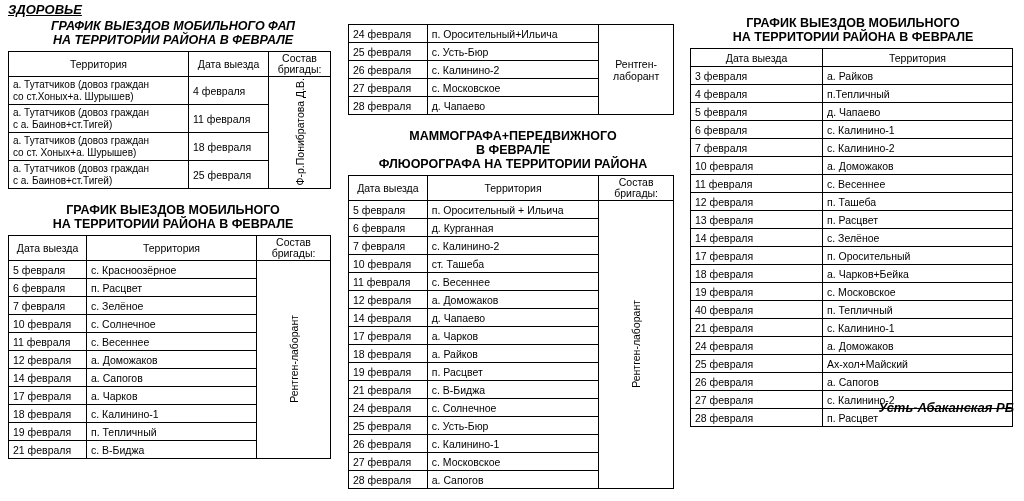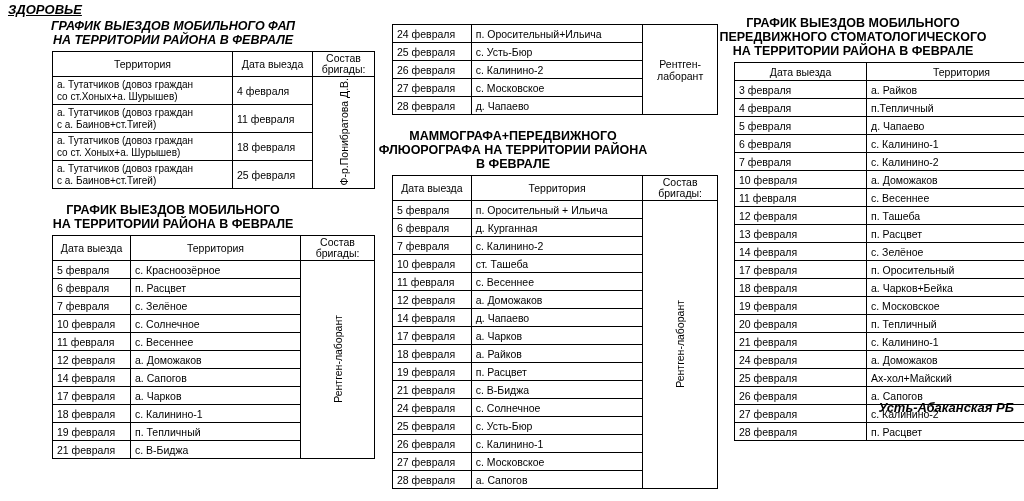--- a/index.html
+++ b/index.html
@@ -32,21 +32,20 @@
     font-weight: bold;
     font-size: 12.5px;
     text-align: center;
     line-height: 14px;
     margin: 0 0 4px 0;
   }
   table.grid {
     border-collapse: collapse;
     table-layout: fixed;
     font-size: 10.5px;
-    margin-left: 44px;
   }
   table.grid td, table.grid th {
     border: 1px solid #000000;
     padding: 1px 4px;
     vertical-align: middle;
     font-weight: normal;
     height: 15px;
   }
   table.grid th {
     font-weight: normal;
@@ -259,22 +258,22 @@
           <td class="left">28 февраля</td>
           <td class="left">д. Чапаево</td>
         </tr>
       </tbody>
     </table>
 
     <div class="spacer14"></div>
 
     <div class="hdr">
       <div>МАММОГРАФА+ПЕРЕДВИЖНОГО</div>
+      <div>В ФЕВРАЛЕ</div>
       <div>ФЛЮОРОГРАФА НА ТЕРРИТОРИИ РАЙОНА</div>
-      <div>В ФЕВРАЛЕ</div>
     </div>
 
     <table class="grid tblB2">
       <colgroup>
           <col style="width:78px">
           <col style="width:170px">
           <col style="width:74px">
         </colgroup>
       <tbody>
         <tr>
@@ -350,21 +349,20 @@
           <td class="left">а. Сапогов</td>
         </tr>
       </tbody>
     </table>
   </div>
 
   <div class="colC">
 
     <div class="hdr">
       <div>ГРАФИК ВЫЕЗДОВ МОБИЛЬНОГО</div>
-      <div>ПЕРЕДВИЖНОГО СТОМАТОЛОГИЧЕСКОГО</div>
       <div>НА ТЕРРИТОРИИ РАЙОНА В ФЕВРАЛЕ</div>
     </div>
 
     <table class="grid tblC1">
       <colgroup>
           <col style="width:132px">
           <col style="width:190px">
         </colgroup>
       <tbody>
         <tr>
@@ -417,21 +415,21 @@
         </tr>
         <tr>
           <td class="left">18 февраля</td>
           <td class="left">а. Чарков+Бейка</td>
         </tr>
         <tr>
           <td class="left">19 февраля</td>
           <td class="left">с. Московское</td>
         </tr>
         <tr>
-          <td class="left">20 февраля</td>
+          <td class="left">40 февраля</td>
           <td class="left">п. Тепличный</td>
         </tr>
         <tr>
           <td class="left">21 февраля</td>
           <td class="left">с. Калинино-1</td>
         </tr>
         <tr>
           <td class="left">24 февраля</td>
           <td class="left">а. Доможаков</td>
         </tr>

